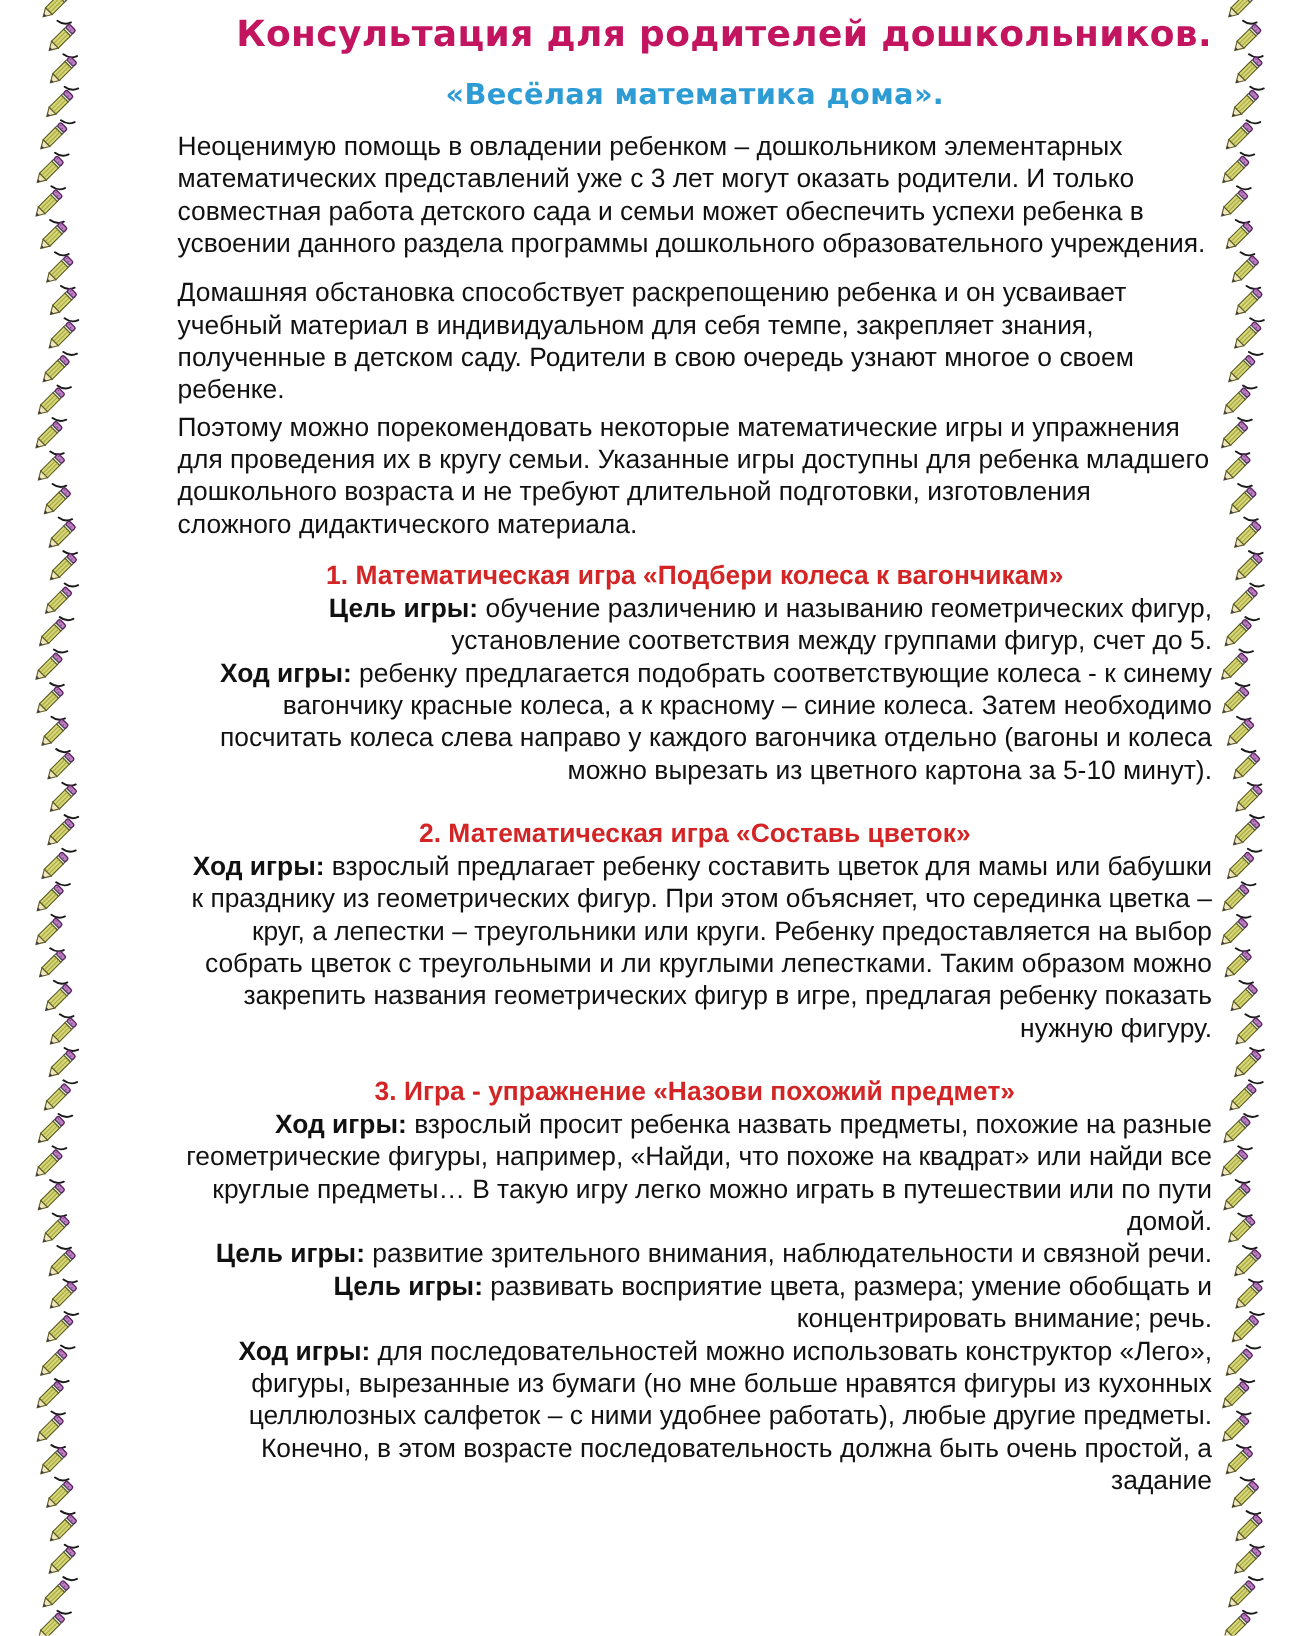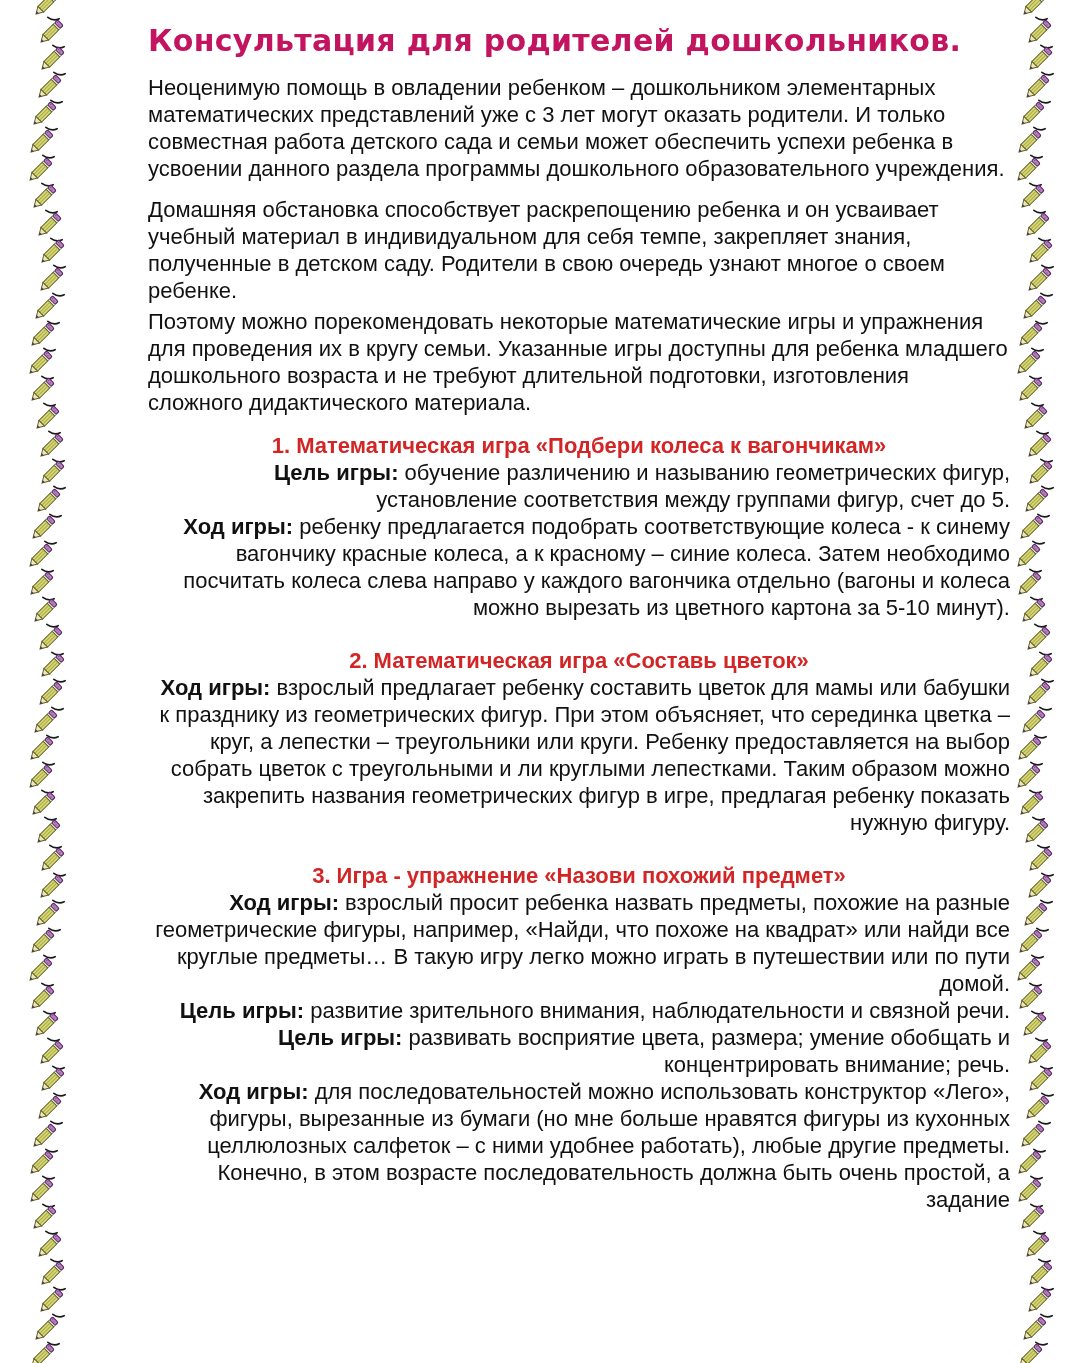--- a/index.html
+++ b/index.html
@@ -18,22 +18,22 @@
   .pencil-border.left  { left: 20px; }
   .pencil-border.right { left: 1008px; }
   .pencil { position: absolute; width: 34px; height: 34px; display: block; }
 
   .content {
     position: absolute;
     left: 148px; top: 0;
     width: 862px;
   }
   .page-title {
-    margin: 22px 0 0 0;
-    text-align: left;
+    margin: 10px 0 0 0;
+    text-align: right;
     font-family: "DejaVu Sans", sans-serif;
     font-size: 30px; font-weight: bold;
     line-height: 38px;
     color: #c2145f;
     letter-spacing: 0.3px;
   }
   .page-subtitle {
     margin: 16px 0 0 0;
     text-align: center;
     font-family: "DejaVu Sans", sans-serif;
@@ -1464,20 +1464,21 @@
           <line x1="19.4" y1="9.4" x2="19.4" y2="24.4" stroke="#aaaa52" stroke-width="1.1"></line>
           <polygon points="13.8,24.4 22.2,24.4 18,31.5" fill="#f0e6bb" stroke="#5d5d25" stroke-width="1"></polygon>
           <polygon points="16.5,28.9 19.5,28.9 18,31.5" fill="#42354a"></polygon>
         </g>
         <path d="M21 31 Q27 35.5 33 32.5" fill="none" stroke="#1a1a1a" stroke-width="1.7" stroke-linecap="round"></path>
       </svg></span>
   </div>
 
 <div class="content">
   <h1 class="page-title">Консультация для родителей дошкольников.</h1>
+  <h2 class="page-subtitle">«Весёлая математика дома».</h2>
 
   <p class="intro first">Неоценимую помощь в овладении ребенком – дошкольником элементарных математических представлений уже с 3 лет могут оказать родители. И только совместная работа детского сада и семьи может обеспечить успехи ребенка в усвоении данного раздела программы дошкольного образовательного учреждения.</p>
   <p class="intro wide-gap">Домашняя обстановка способствует раскрепощению ребенка и он усваивает учебный материал в индивидуальном для себя темпе, закрепляет знания, полученные в детском саду. Родители в свою очередь узнают многое о своем ребенке.</p>
   <p class="intro">Поэтому можно порекомендовать некоторые математические игры и упражнения для проведения их в кругу семьи. Указанные игры доступны для ребенка младшего дошкольного возраста и не требуют длительной подготовки, изготовления сложного дидактического материала.</p>
 
   <section class="game first">
     <h3 class="game-heading">1. Математическая игра «Подбери колеса к вагончикам»</h3>
     <p><b>Цель игры:</b><span> обучение различению и называнию геометрических фигур, установление соответствия между группами фигур, счет до 5.</span></p>
     <p><b>Ход игры:</b><span> ребенку предлагается подобрать соответствующие колеса - к синему вагончику красные колеса, а к красному – синие колеса. Затем необходимо посчитать колеса слева направо у каждого вагончика отдельно (вагоны и колеса можно вырезать из цветного картона за 5-10 минут).</span></p>
   </section>

